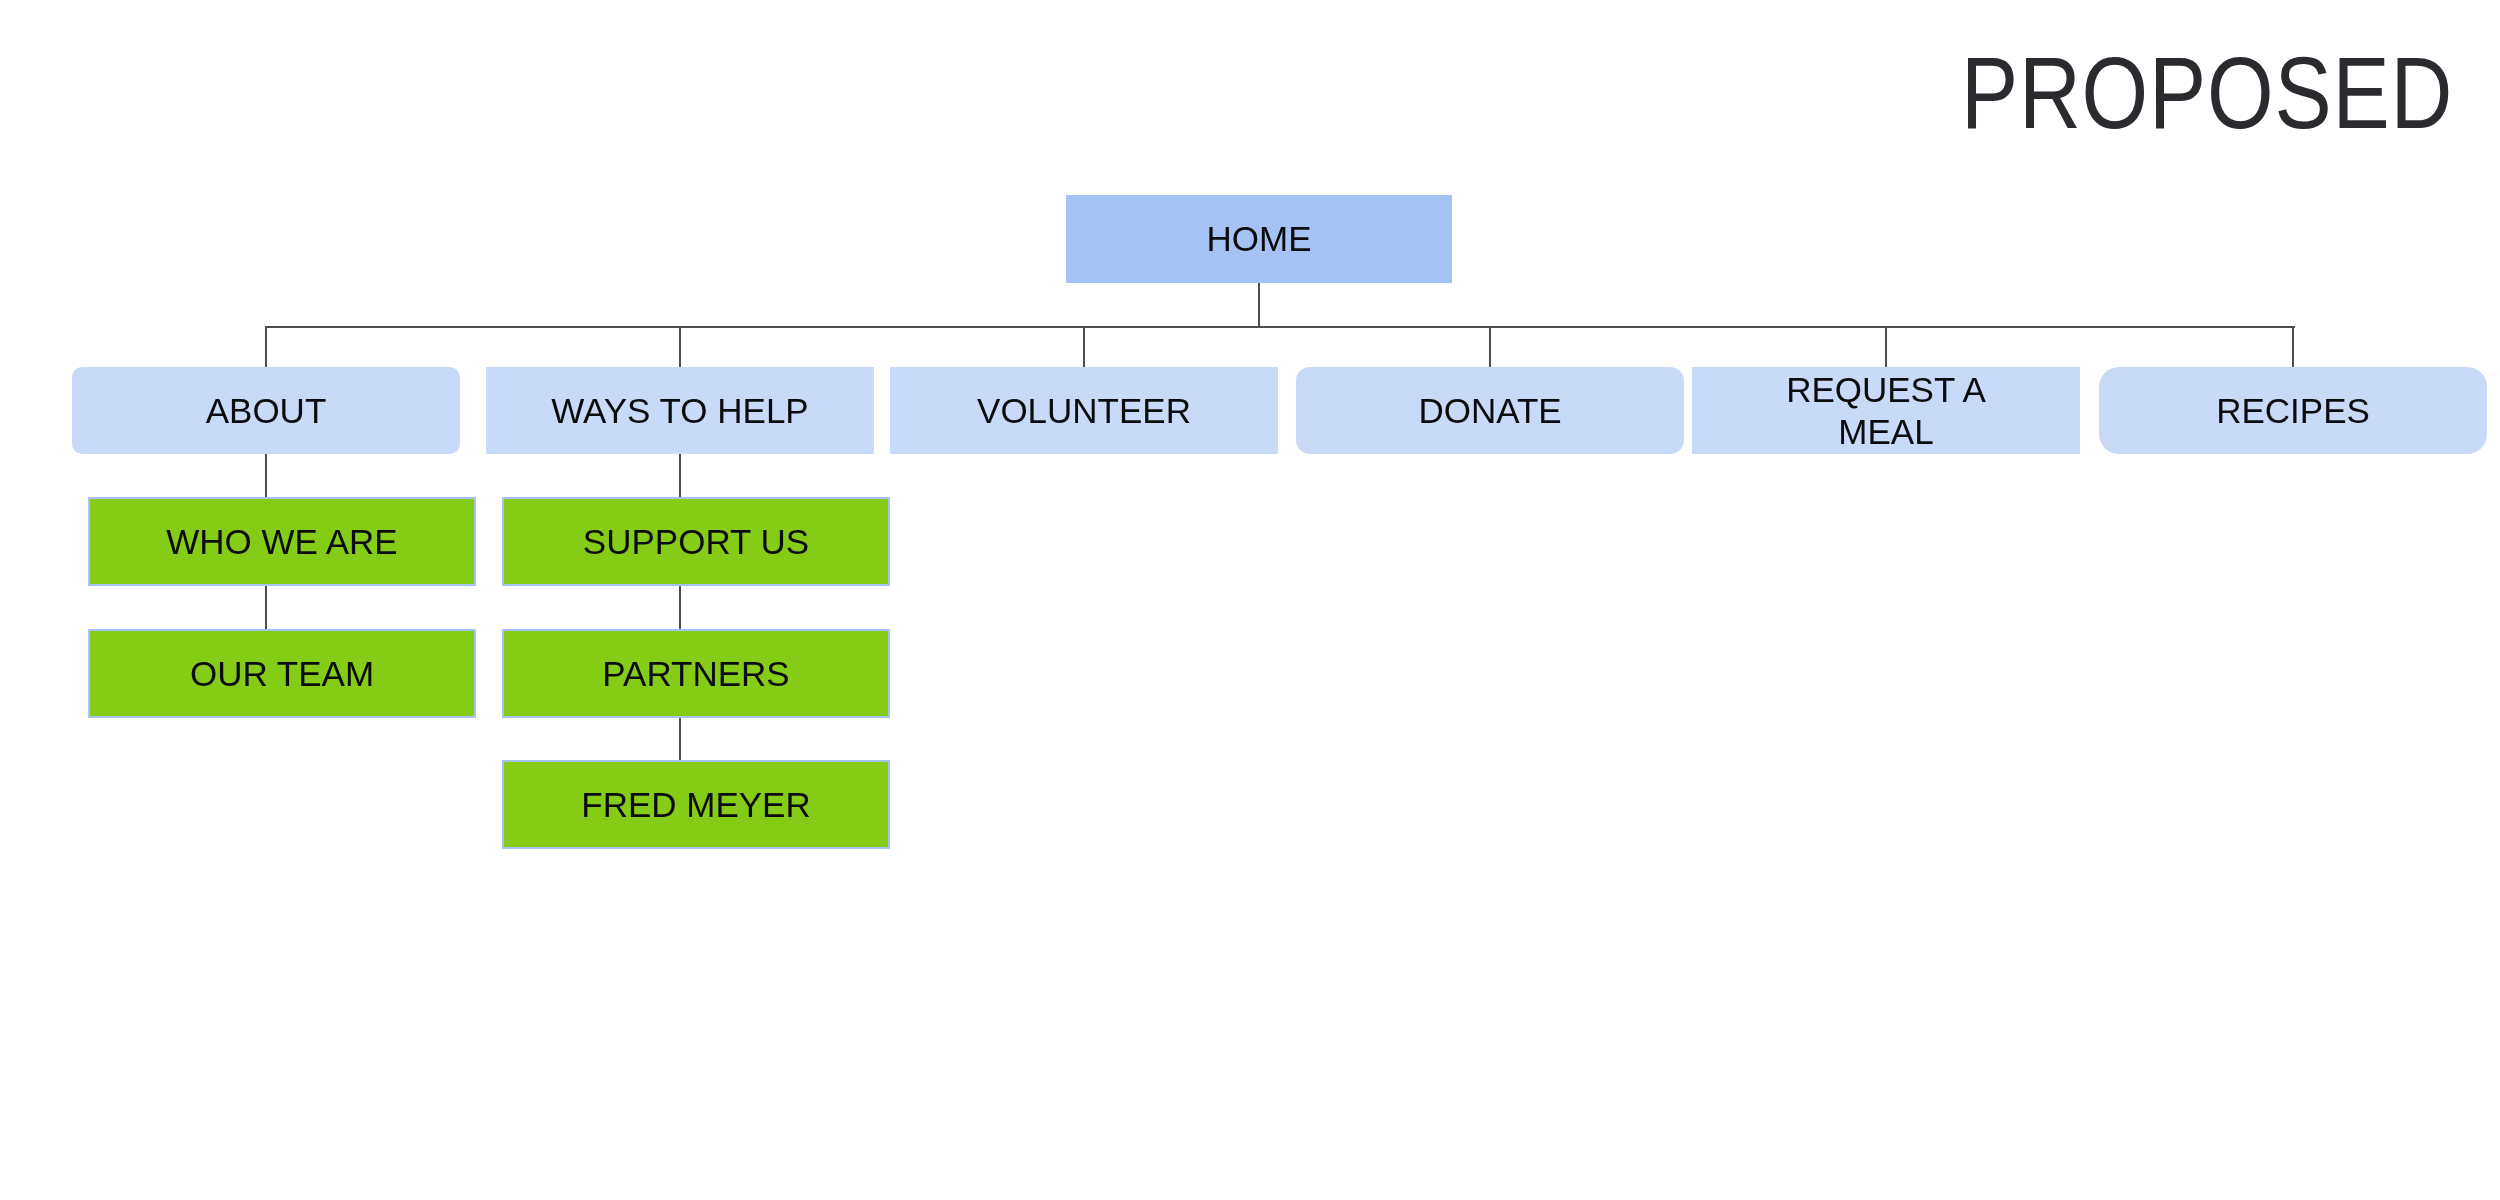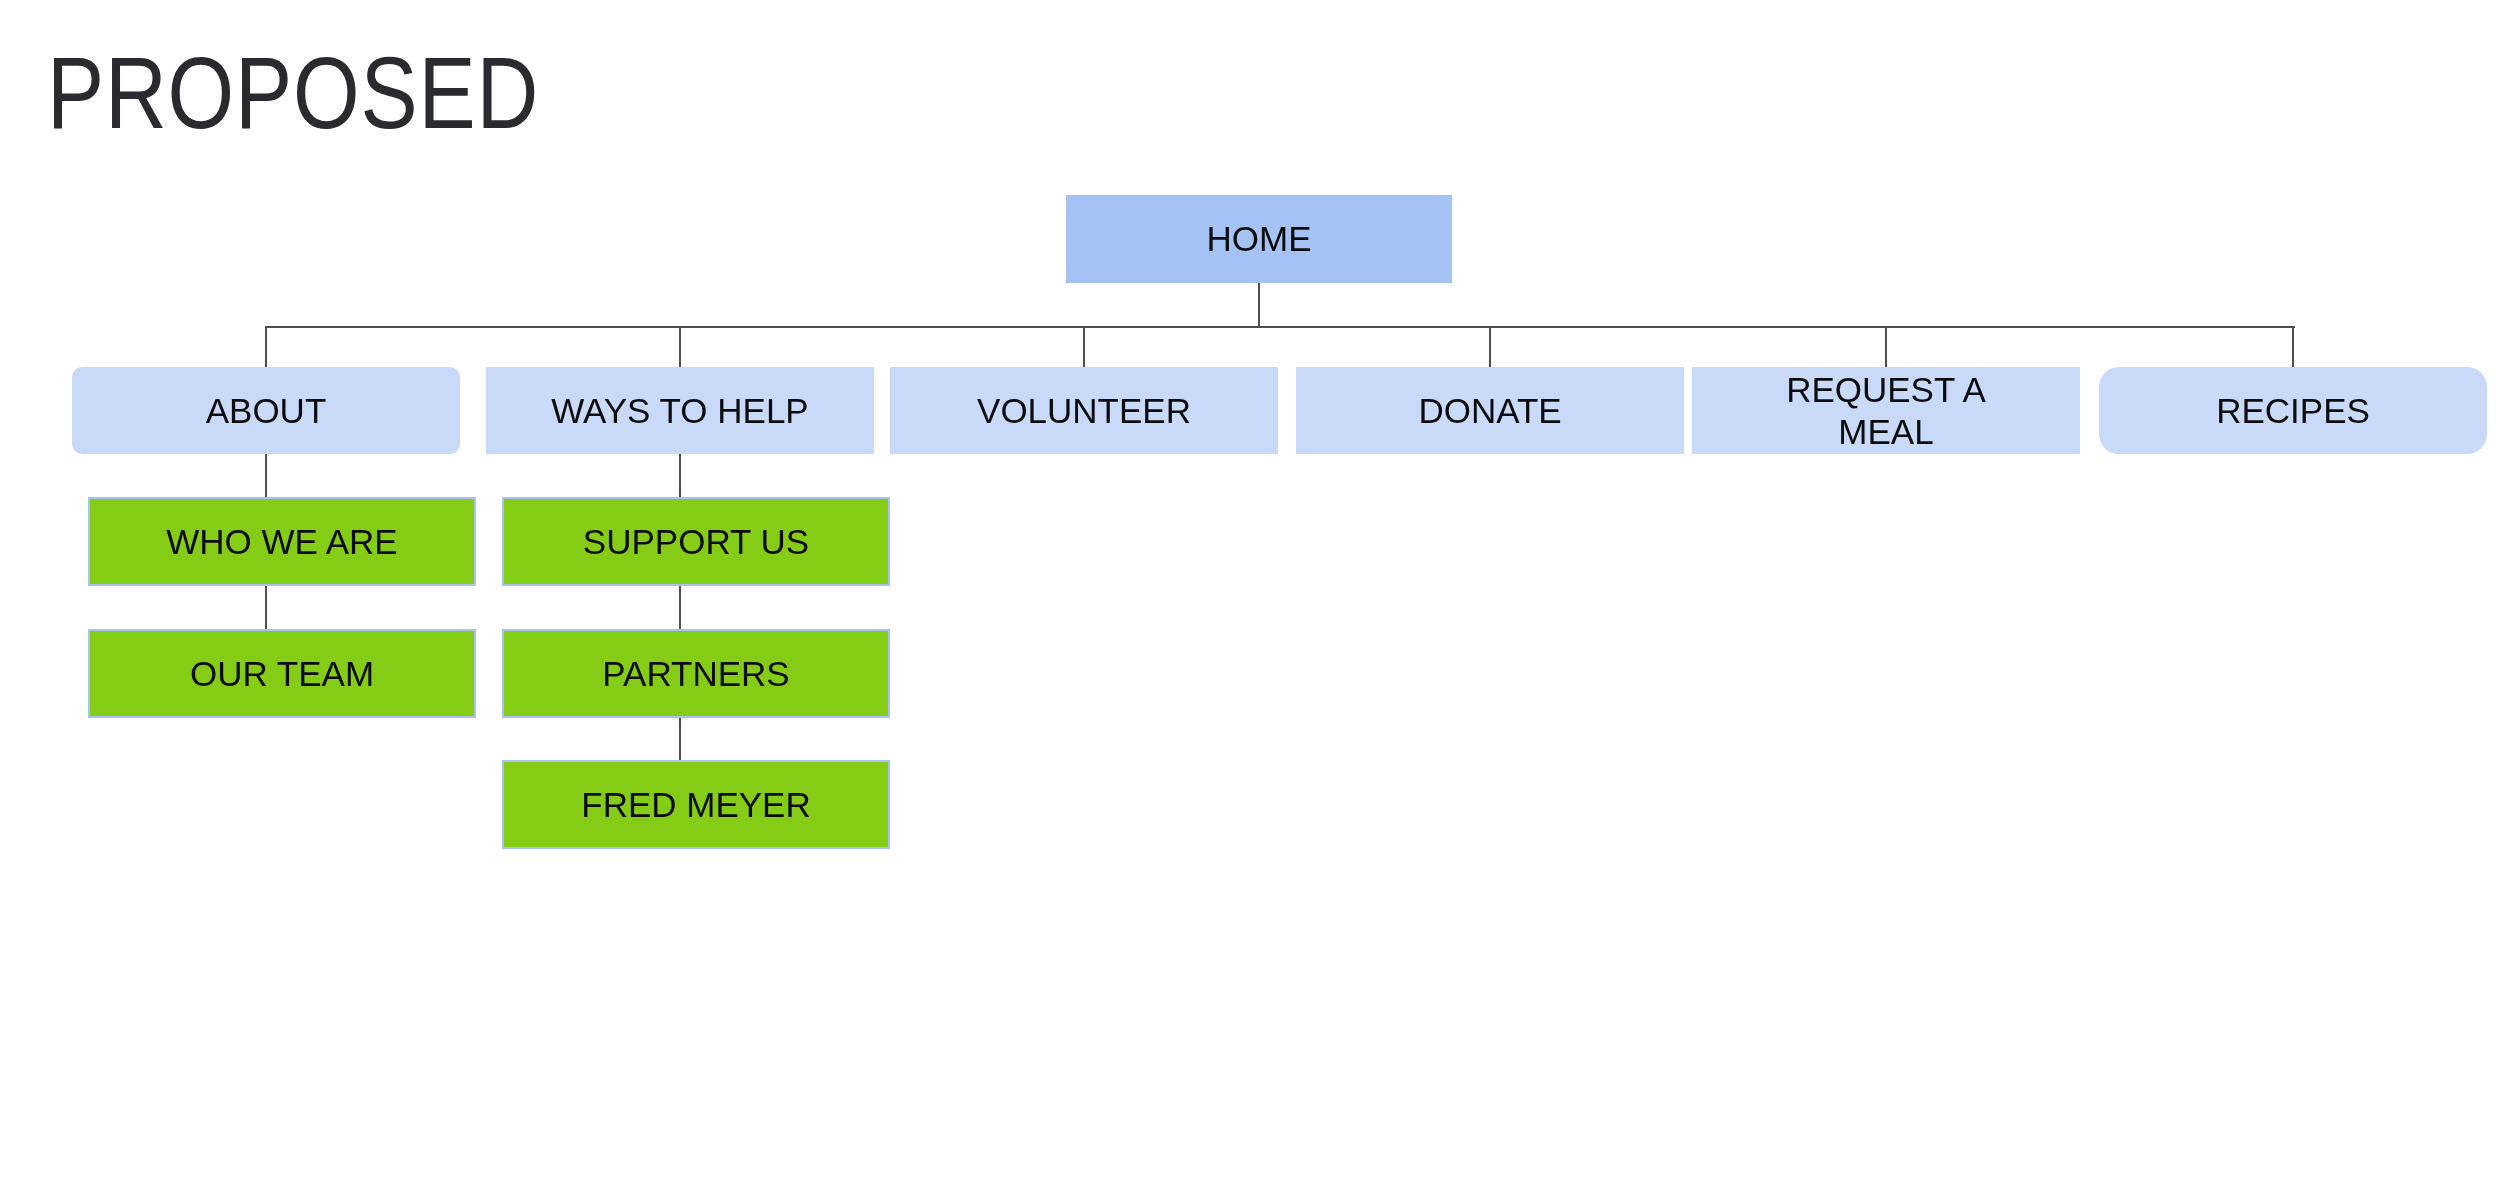--- a/index.html
+++ b/index.html
@@ -13,21 +13,21 @@
   }
   * { margin: 0; padding: 0; box-sizing: border-box; }
   html, body { width: 2500px; height: 1200px; background: var(--background); }
   body { position: relative; overflow: hidden; font-family: "Liberation Sans", sans-serif; }
 
   .canvas { position: absolute; inset: 0; }
 
   .title {
     position: absolute;
     top: 42px; left: 0; width: 2500px;
-    text-align: left;
+    text-align: right;
     font-size: 102px;
     font-weight: 300;
     line-height: 1.0;
     color: var(--title-color);
     letter-spacing: 1px;
   }
   .title > span { display: inline-block; transform: scaleX(0.84); transform-origin: 50% 50%; }
 
   .node {
     position: absolute;
@@ -73,21 +73,21 @@
 
   <div class="node node--section" style="left:72px; top:367px; width:388px; height:87px;border-radius:10px;">
     <span>ABOUT</span>
   </div>
   <div class="node node--section" style="left:486px; top:367px; width:388px; height:87px;">
     <span>WAYS TO HELP</span>
   </div>
   <div class="node node--section" style="left:890px; top:367px; width:388px; height:87px;">
     <span>VOLUNTEER</span>
   </div>
-  <div class="node node--section" style="left:1296px; top:367px; width:388px; height:87px;">
+  <div class="node node--section" style="left:1296px; top:367px; width:388px; height:87px;border-radius:14px;">
     <span>DONATE</span>
   </div>
   <div class="node node--section" style="left:1692px; top:367px; width:388px; height:87px;">
     <span class="wrap-narrow">REQUEST A MEAL</span>
   </div>
   <div class="node node--section" style="left:2099px; top:367px; width:388px; height:87px;border-radius:20px;">
     <span>RECIPES</span>
   </div>
 
   <div class="vline" style="left:265px; top:454px; height:43px;"></div>

